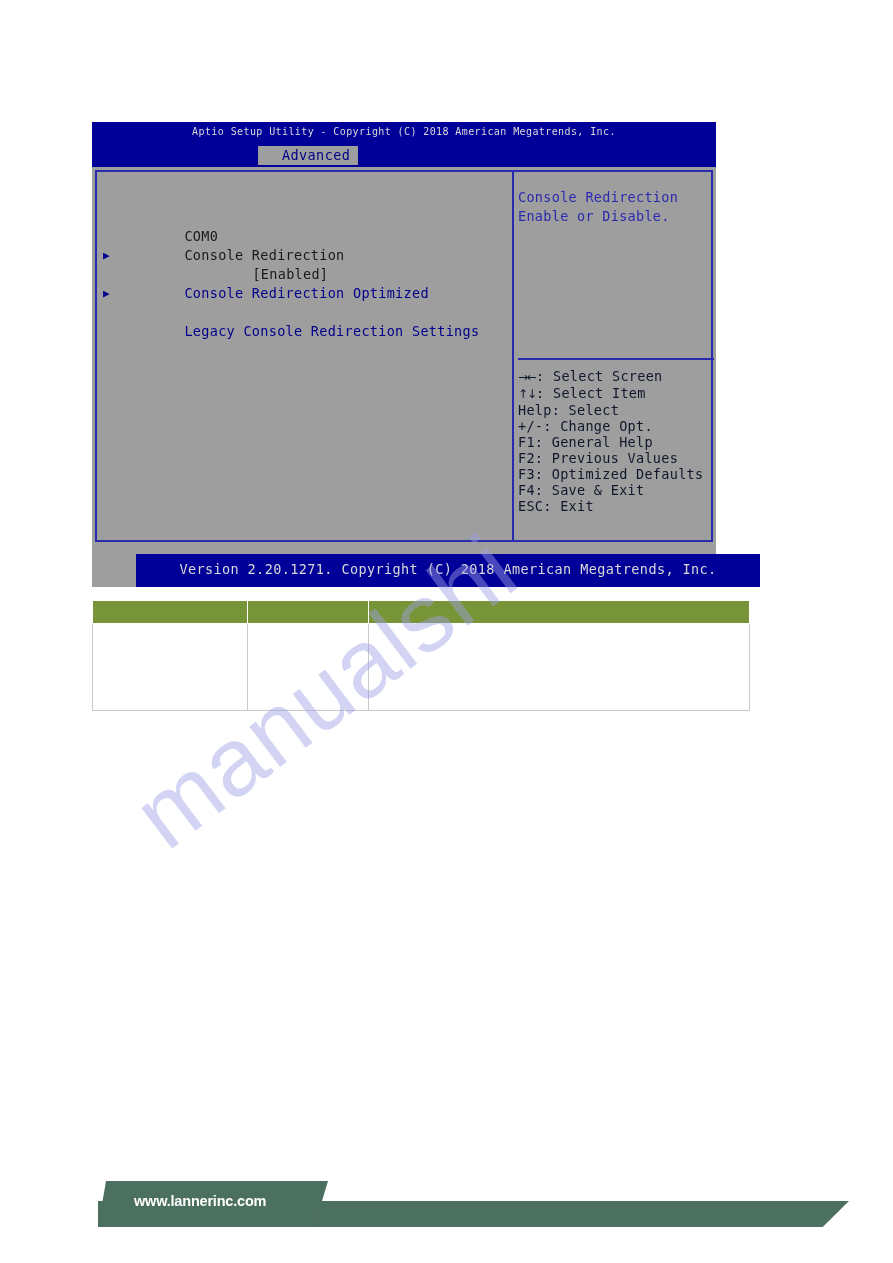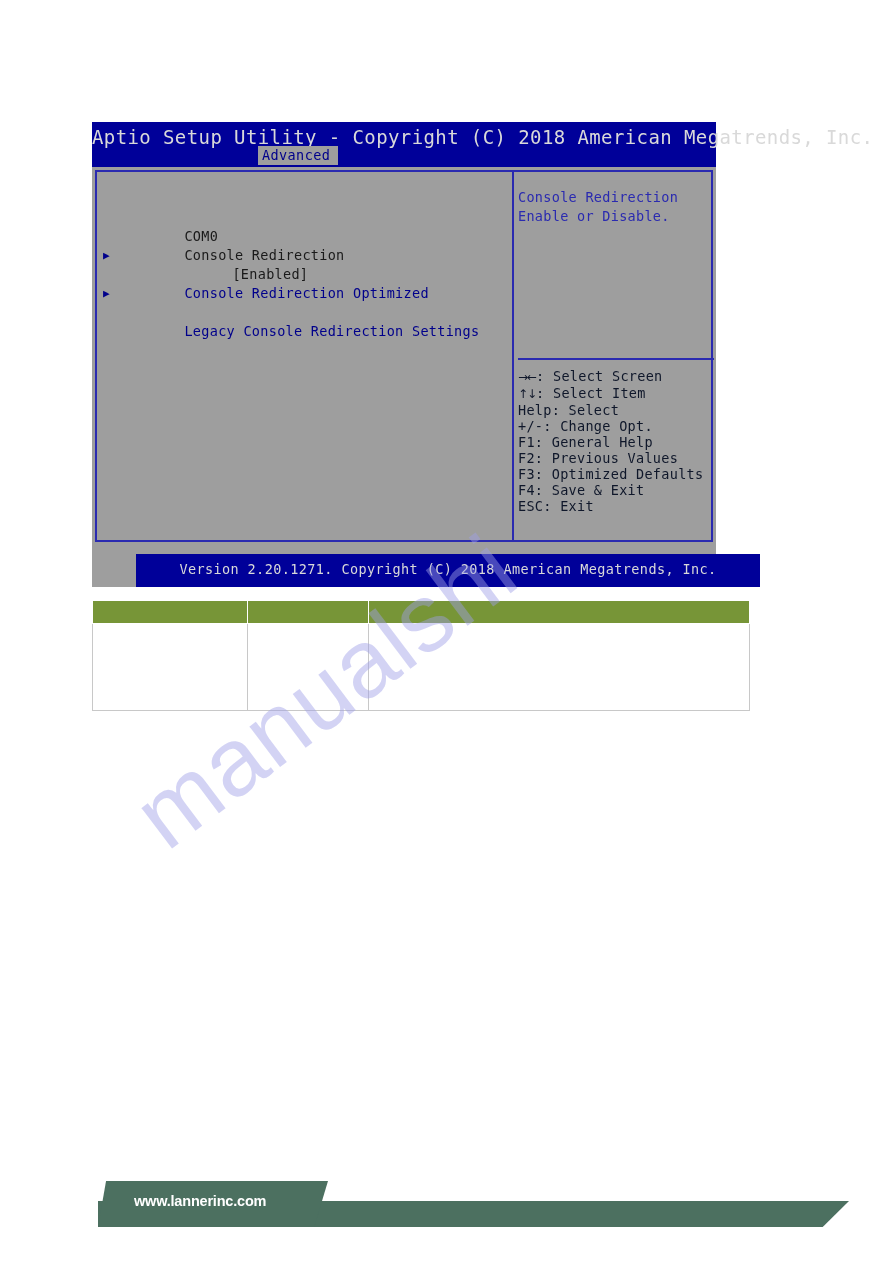--- a/index.html
+++ b/index.html
@@ -58,29 +58,29 @@
     width: 100%;
     height: 45px;
     background: #000099;
   }
   .bios-title {
     position: absolute;
     left: 0; top: 4px;
     width: 100%;
     text-align: center;
     color: #d9d9d9;
-    font-size: 19px;
+    font-size: 10px;
     letter-spacing: 0.4px;
     white-space: nowrap;
   }
   .bios-tab {
     position: absolute;
     left: 166px;
     top: 24px;
-    padding: 1px 8px 2px 4px;
+    padding: 1px 8px 2px 24px;
     background: #9e9e9e;
     color: #00008b;
     font-size: 13.5px;
     letter-spacing: 0.4px;
   }
 
   .bios-body {
     position: absolute;
     left: 3px;
     top: 48px;
@@ -277,21 +277,21 @@
   </div>
 
   <div class="bios-body">
 
     <div class="bios-left">
       <div class="menu-line label">
         <span>COM0</span>
       </div>
       <div class="menu-line label">
         <span>Console Redirection</span><span style="display:inline-block;width:0"></span>
-        <span class="optval" style="margin-left:48px">[Enabled]</span>
+        <span class="optval" style="margin-left:68px">[Enabled]</span>
       </div>
       <div class="menu-line link">
         <span class="tri">▶</span>
         <span>Console Redirection Optimized</span>
       </div>
       <div class="menu-line spacer"></div>
       <div class="menu-line link">
         <span class="tri">▶</span>
         <span>Legacy Console Redirection Settings</span>
       </div>

